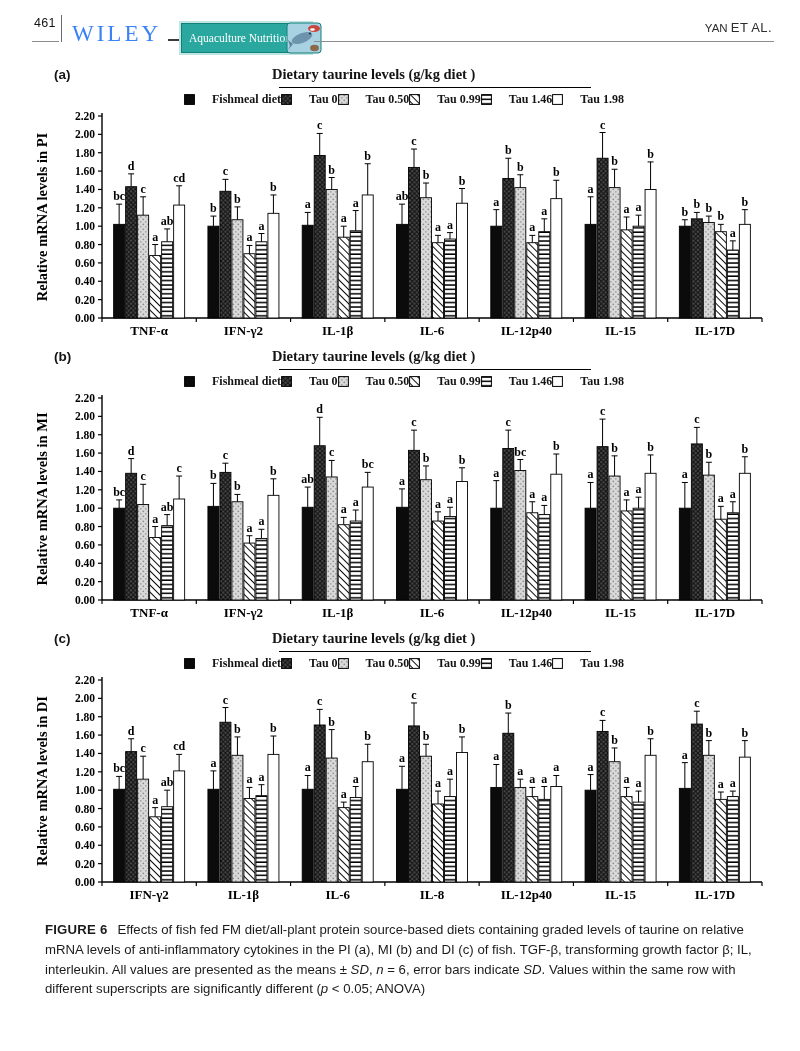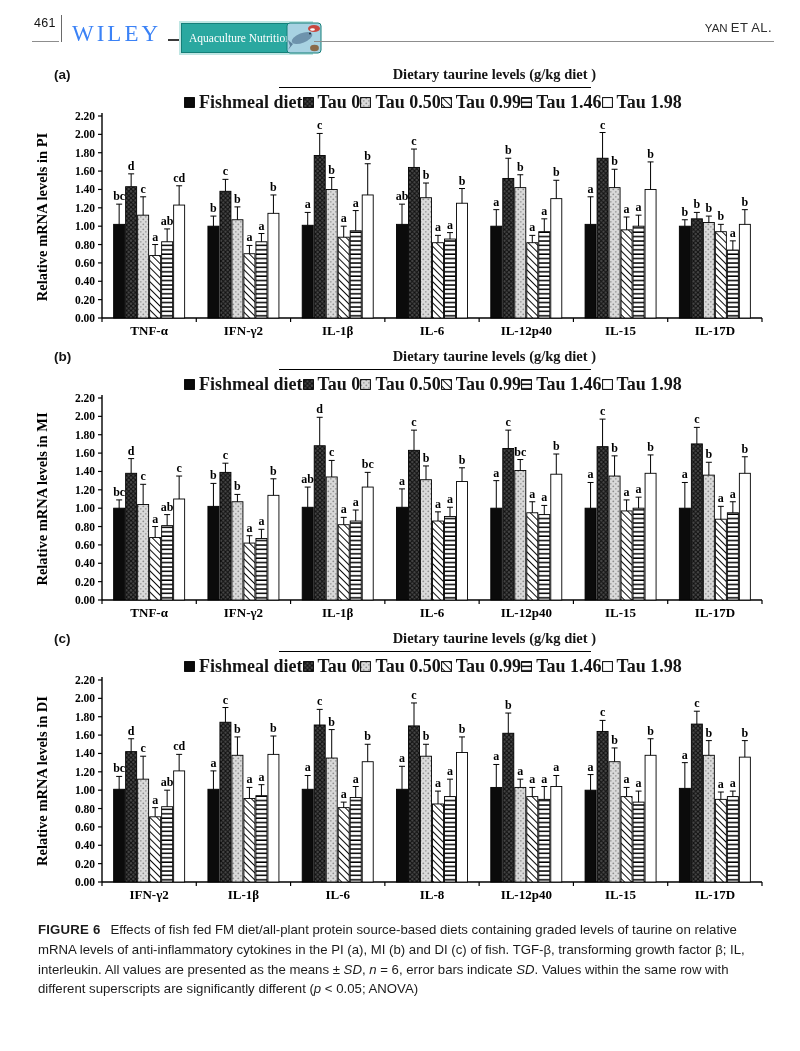--- a/index.html
+++ b/index.html
@@ -17,35 +17,35 @@
   .badge-title{color:#fff;font-family:"Liberation Serif","DejaVu Serif",serif;font-size:11.5px;padding-left:7px;white-space:nowrap;}
   .badge-art{position:absolute;right:-12px;top:-3px;}
   .rule-right{position:absolute;left:282px;right:0;top:27px;border-top:1.5px solid #8d8d8d;}
   .running-head{position:absolute;right:2px;top:6px;font-size:11.5px;color:#2d2d2d;}
   .running-head .etal{font-size:13px;letter-spacing:.4px;}
 
   
   .panel{position:relative;width:744px;margin-top:4px;}
   .panel-head{position:relative;height:42px;}
   .panel-label{position:absolute;left:22px;top:1px;font-weight:bold;font-size:13.5px;}
-  .panel-title{position:absolute;left:240px;width:324px;top:0;text-align:right;
+  .panel-title{position:absolute;left:240px;width:324px;top:0;text-align:left;
                font-family:"Liberation Serif","DejaVu Serif",serif;font-weight:bold;font-size:14.5px;}
   .title-underline{position:absolute;left:247px;width:312px;top:21px;border-top:1.7px solid #000;}
   .legend{position:absolute;left:152px;top:26px;width:412px;display:flex;justify-content:space-between;align-items:center;}
-  .legend-item{display:flex;align-items:center;gap:4px;font-family:"Liberation Serif","DejaVu Serif",serif;
-               font-weight:bold;font-size:18px;white-space:nowrap;justify-content:flex-end;}
+  .legend-item{display:flex;align-items:center;gap:17px;font-family:"Liberation Serif","DejaVu Serif",serif;
+               font-weight:bold;font-size:12px;white-space:nowrap;justify-content:flex-end;}
   .chart-svg{display:block;}
 
   .ytick{font:bold 11.5px "Liberation Serif","DejaVu Serif",serif;}
   .xcat{font:bold 13px "Liberation Serif","DejaVu Serif",serif;}
   .sig{font:bold 12px "Liberation Serif","DejaVu Serif",serif;}
   .ylab{font:bold 14.5px "Liberation Serif","DejaVu Serif",serif;}
 
   
-  .caption{margin:12px 0 0 6px;width:724px;font-size:13.2px;line-height:1.5;color:#1b1b1b;}
+  .caption{margin:12px 0 0 13px;width:724px;font-size:13.2px;line-height:1.5;color:#1b1b1b;}
   .figlabel{font-weight:bold;margin-right:10px;letter-spacing:.2px;}
 </style>
 </head>
 <body>
 
 <svg width="0" height="0" style="position:absolute" aria-hidden="true">
   <defs>
     <pattern id="pat-dark" width="4.5" height="4.5" patternUnits="userSpaceOnUse">
       <rect width="4.5" height="4.5" fill="#4a4a4a"></rect>
       <path d="M0 0L4.5 4.5M4.5 0L0 4.5" stroke="#101010" stroke-width="1.1"></path>

